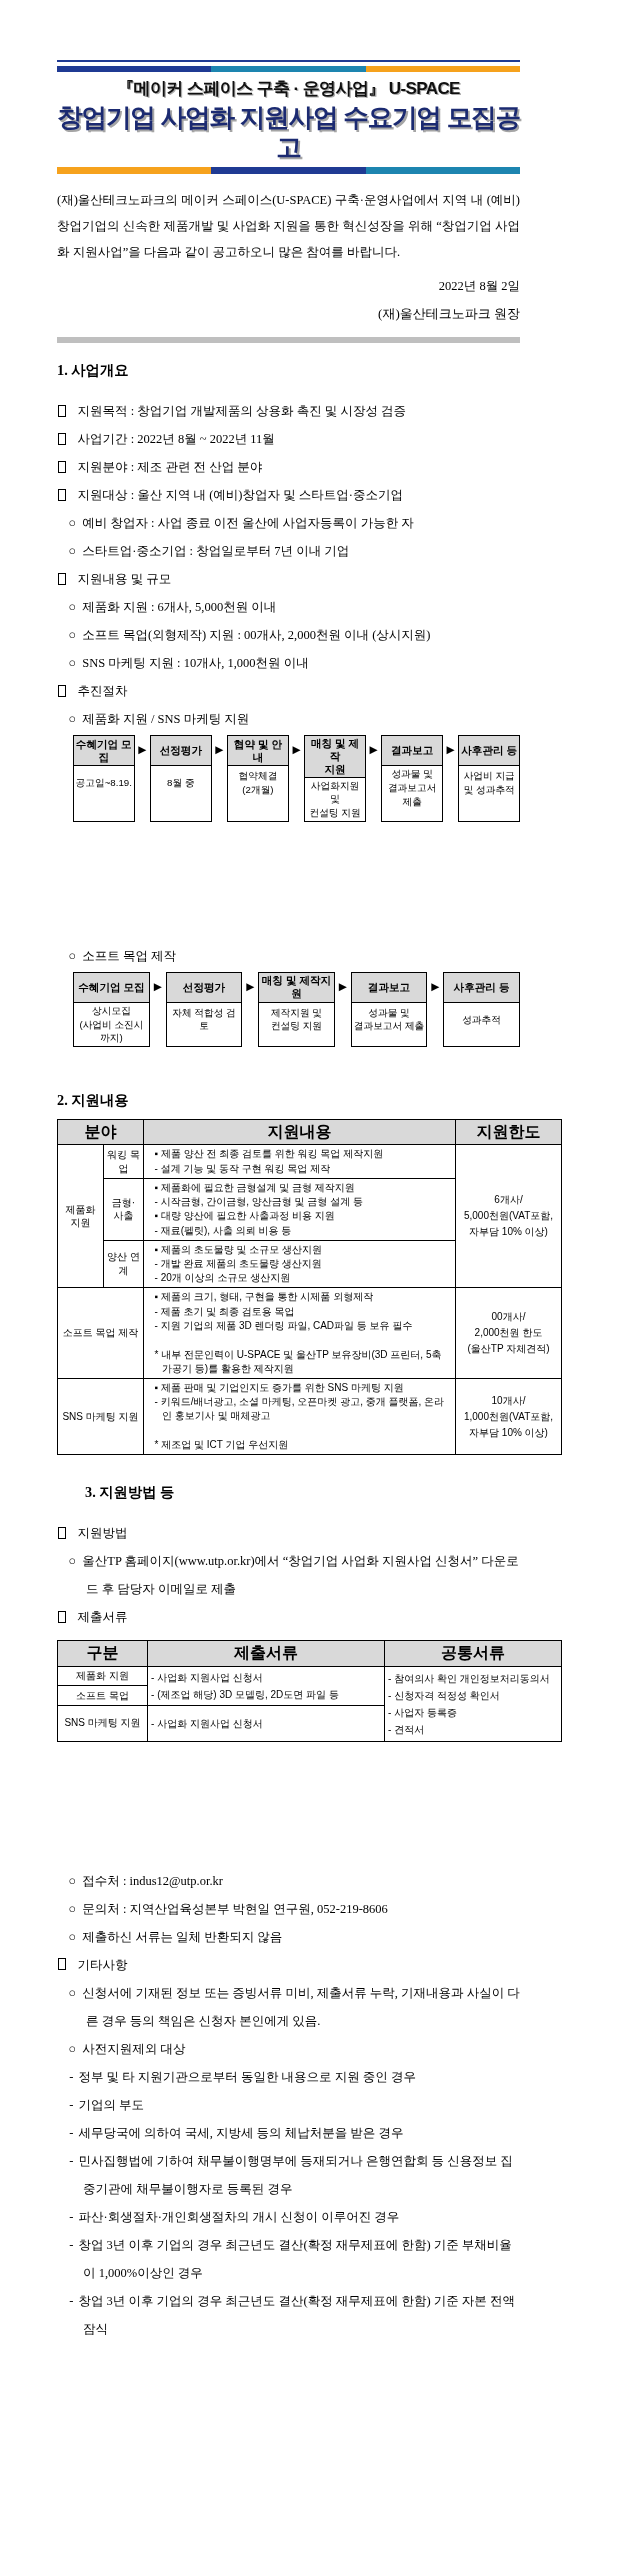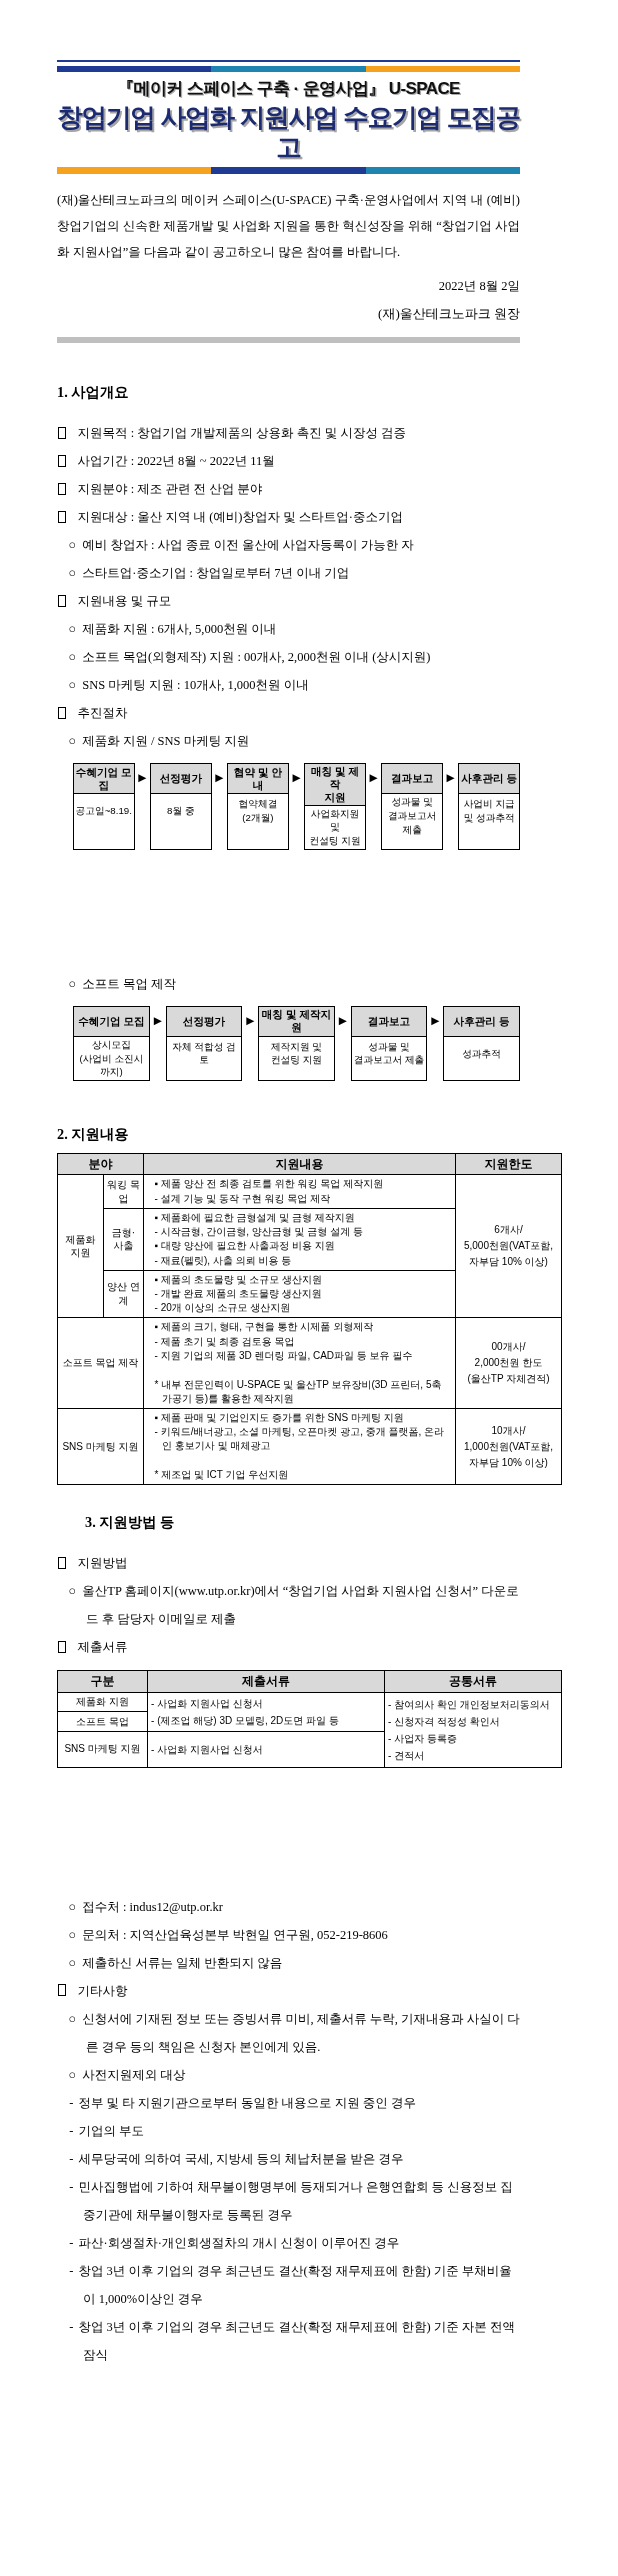--- a/index.html
+++ b/index.html
@@ -20,46 +20,46 @@
           text-shadow:1.9px 1.9px 0 #a5a5a5;line-height:30px;}
   .tri-bar.bottom{margin-top:5.6px;}
 
   
   .intro{margin-top:13.7px;font-size:12.5px;line-height:26px;text-align:justify;}
   .date-line{margin-top:3.7px;text-align:right;font-size:12.5px;line-height:17.5px;}
   .issuer-line{margin-top:9.4px;text-align:right;font-size:13px;line-height:18.7px;}
   .gray-divider{margin-top:13.7px;height:6.2px;background:#bfbfbf;}
 
   
-  .h-num{margin-top:40px;font-size:14.3px;font-weight:bold;line-height:18.7px;}
+  .h-num{margin-top:18px;font-size:14.3px;font-weight:bold;line-height:18.7px;}
   .li{position:relative;font-size:12.5px;line-height:28px;}
   .li .sq{position:absolute;left:0.6px;top:7.5px;width:8.7px;height:12px;border:1.2px solid #000;box-sizing:border-box;}
   .li.box{padding-left:20.6px;}
   .li.circle{padding-left:29px;text-indent:-17.5px;}
   .li.dash{padding-left:26px;text-indent:-13.7px;}
   .mk{margin-right:6.2px;}
   .mkd{margin-right:5px;}
   .small-note{font-size:10px;margin-left:3.7px;}
 
   
-  .flow{display:flex;margin-top:8px;padding-left:16px;}
+  .flow{display:flex;margin-top:2px;padding-left:16px;}
   .fbox{flex:1;border:1.2px solid #000;display:flex;flex-direction:column;background:#fff;}
   .fhead{background:#d9d9d9;border-bottom:1.2px solid #000;font-family:"Liberation Sans",sans-serif;
          font-weight:bold;font-size:10.6px;line-height:13px;min-height:27.5px;display:flex;
          align-items:center;justify-content:center;text-align:center;white-space:pre-line;padding:0.6px 1.2px;}
   .fsub{font-family:"Liberation Sans",sans-serif;font-size:9.7px;line-height:13.7px;min-height:31px;
         display:flex;align-items:center;justify-content:center;text-align:center;white-space:pre-line;padding:1.2px;}
   .farrow{width:15.6px;display:flex;justify-content:center;align-items:flex-start;
           padding-top:8px;font-size:10.6px;font-family:"DejaVu Sans",sans-serif;}
 
   
   table{border-collapse:collapse;width:100%;font-family:"Liberation Sans",sans-serif;
         font-size:10px;margin-top:8.7px;table-layout:fixed;}
   th,td{border:1.2px solid #000;padding:1.9px 3.1px;vertical-align:middle;box-sizing:border-box;}
-  th{background:#d9d9d9;font-weight:bold;text-align:center;font-size:12px;height:20px;}
+  th{background:#d9d9d9;font-weight:bold;text-align:center;font-size:16px;height:20px;}
   td.c{text-align:center;line-height:13.7px;}
   .cl{padding-left:15px;text-indent:-7.5px;line-height:14.3px;min-height:14.3px;text-align:left;}
   td.limit{text-align:center;white-space:pre-line;line-height:16px;}
   td.pre{white-space:pre-line;line-height:17px;vertical-align:middle;}
   .gap200{height:125px;}
   .gap190{height:120px;}
   .mt70{margin-top:44px;}
   .mt45{margin-top:28px;margin-left:28px;}
   .mt28{margin-top:17.5px;}
 </style>

